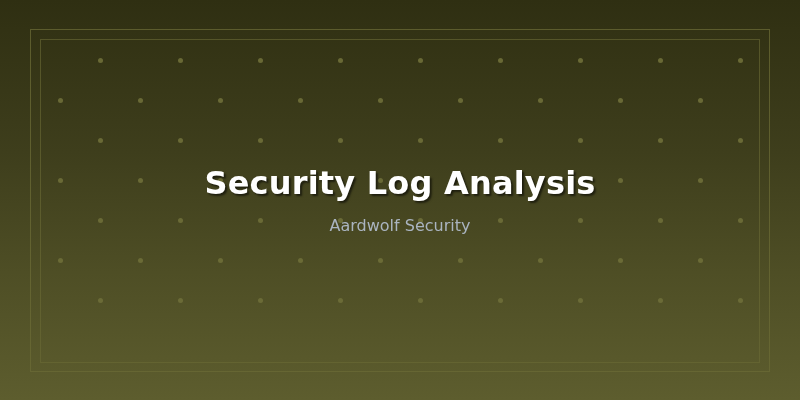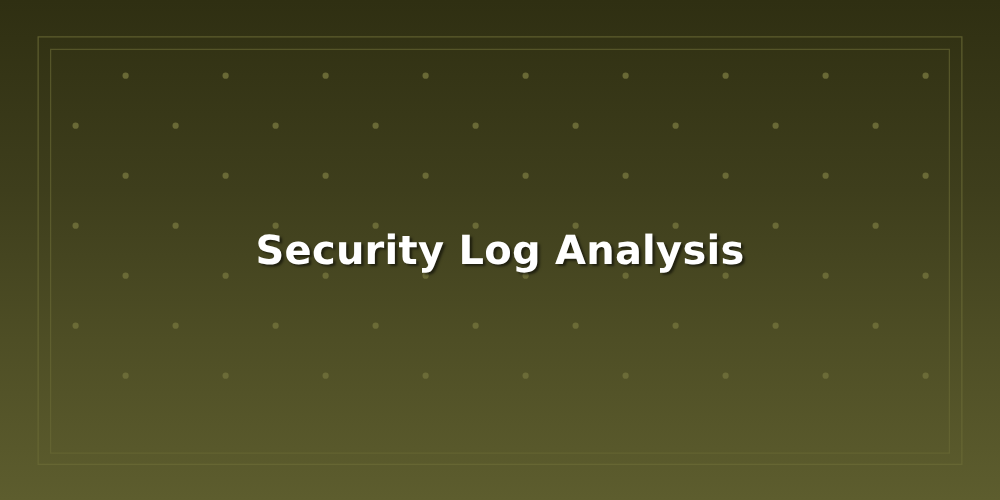--- a/index.html
+++ b/index.html
@@ -163,15 +163,16 @@
       <div class="dot" style="left: 580px; top: 300px;"></div>
       <div class="dot" style="left: 660px; top: 300px;"></div>
       <div class="dot" style="left: 740px; top: 300px;"></div>
     </div>
 
   <div class="frame outer"></div>
   <div class="frame inner"></div>
 
   <div id="title-block">
     <h1 id="slide-title">Security Log Analysis</h1>
+    <p id="slide-subtitle">Aardwolf Security</p>
   </div>
 
 </div>
 
 </body></html>

